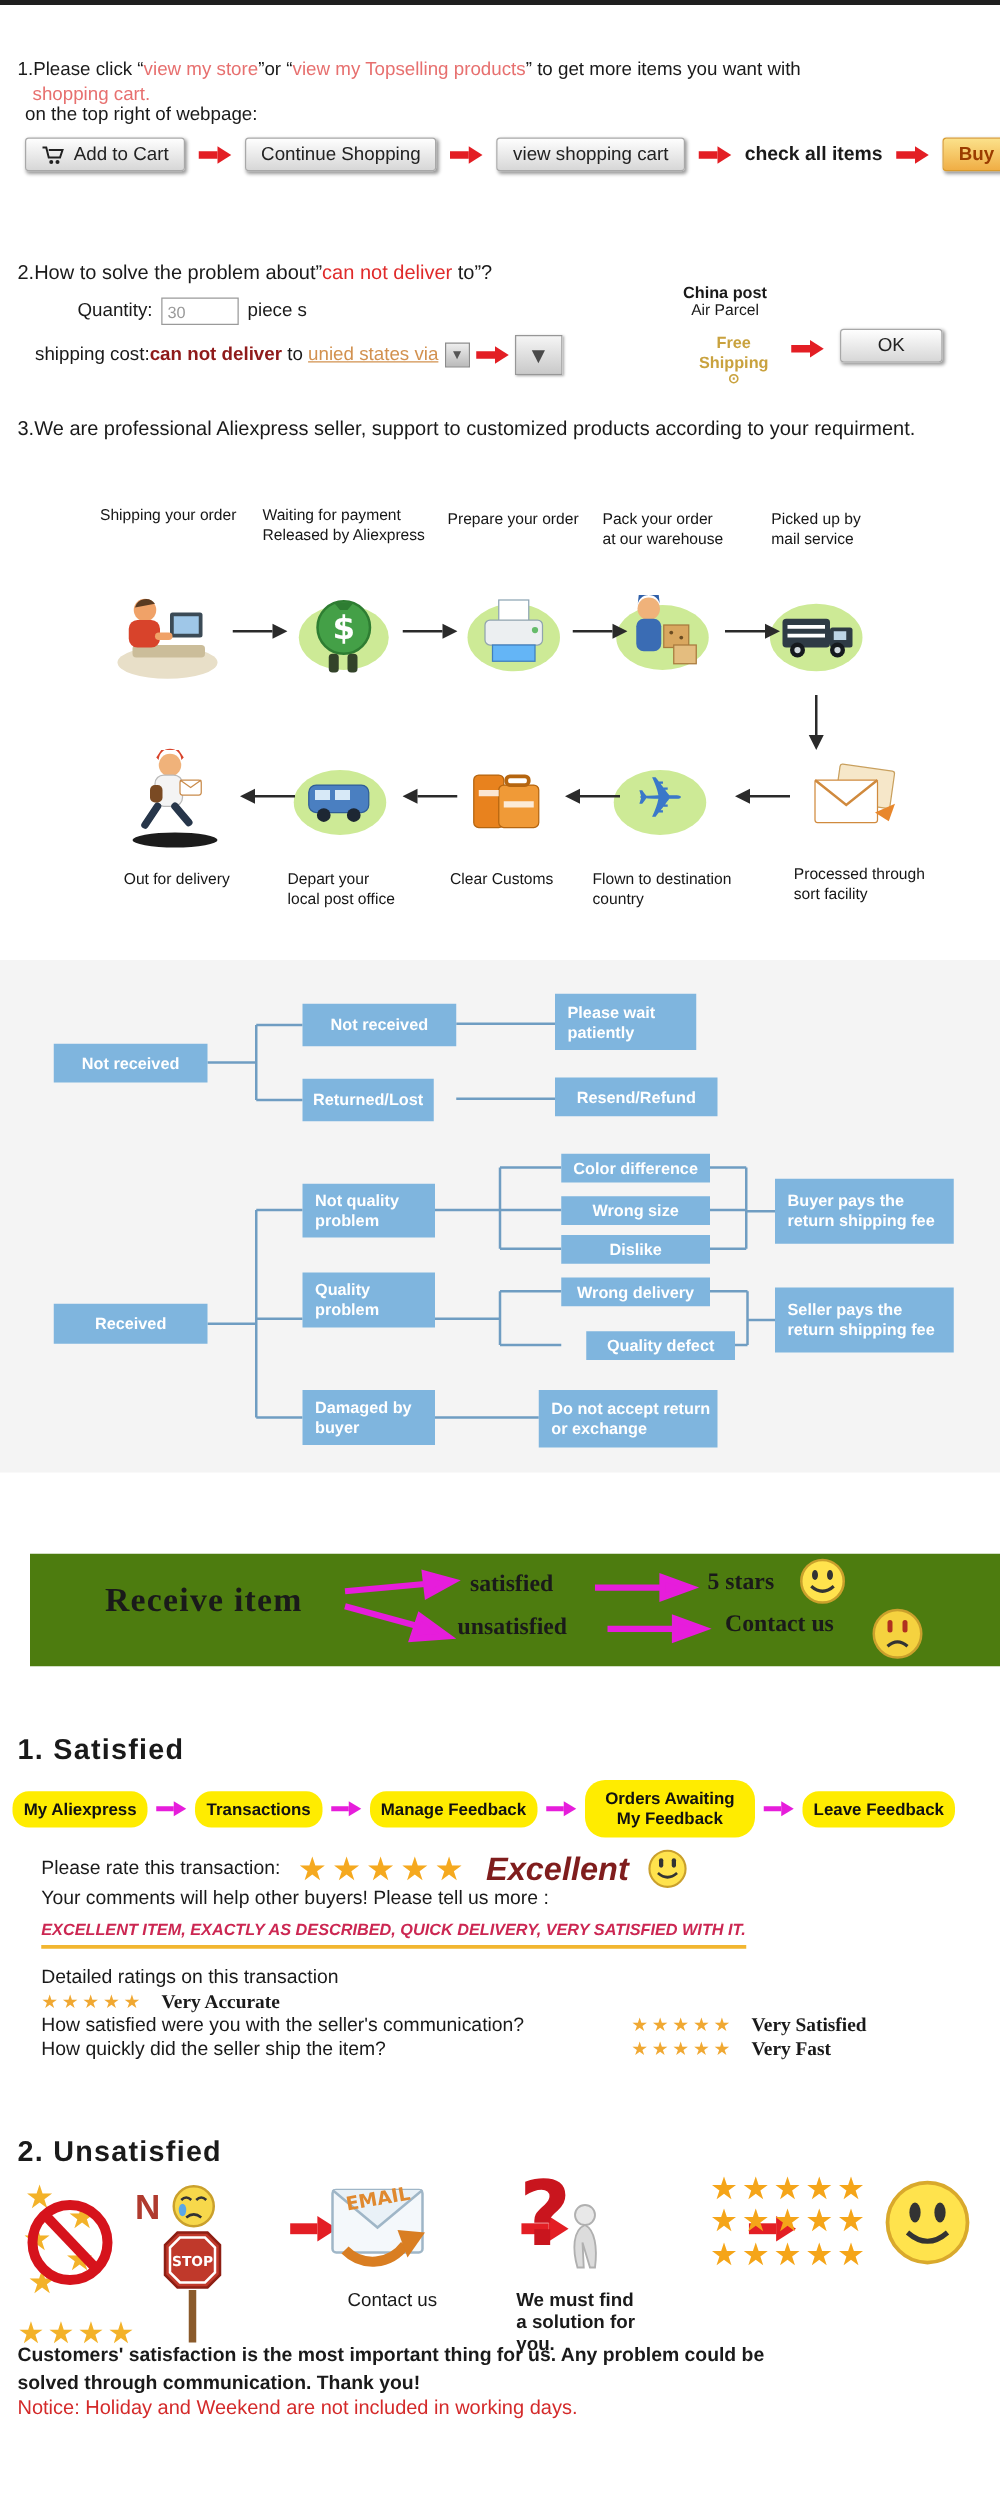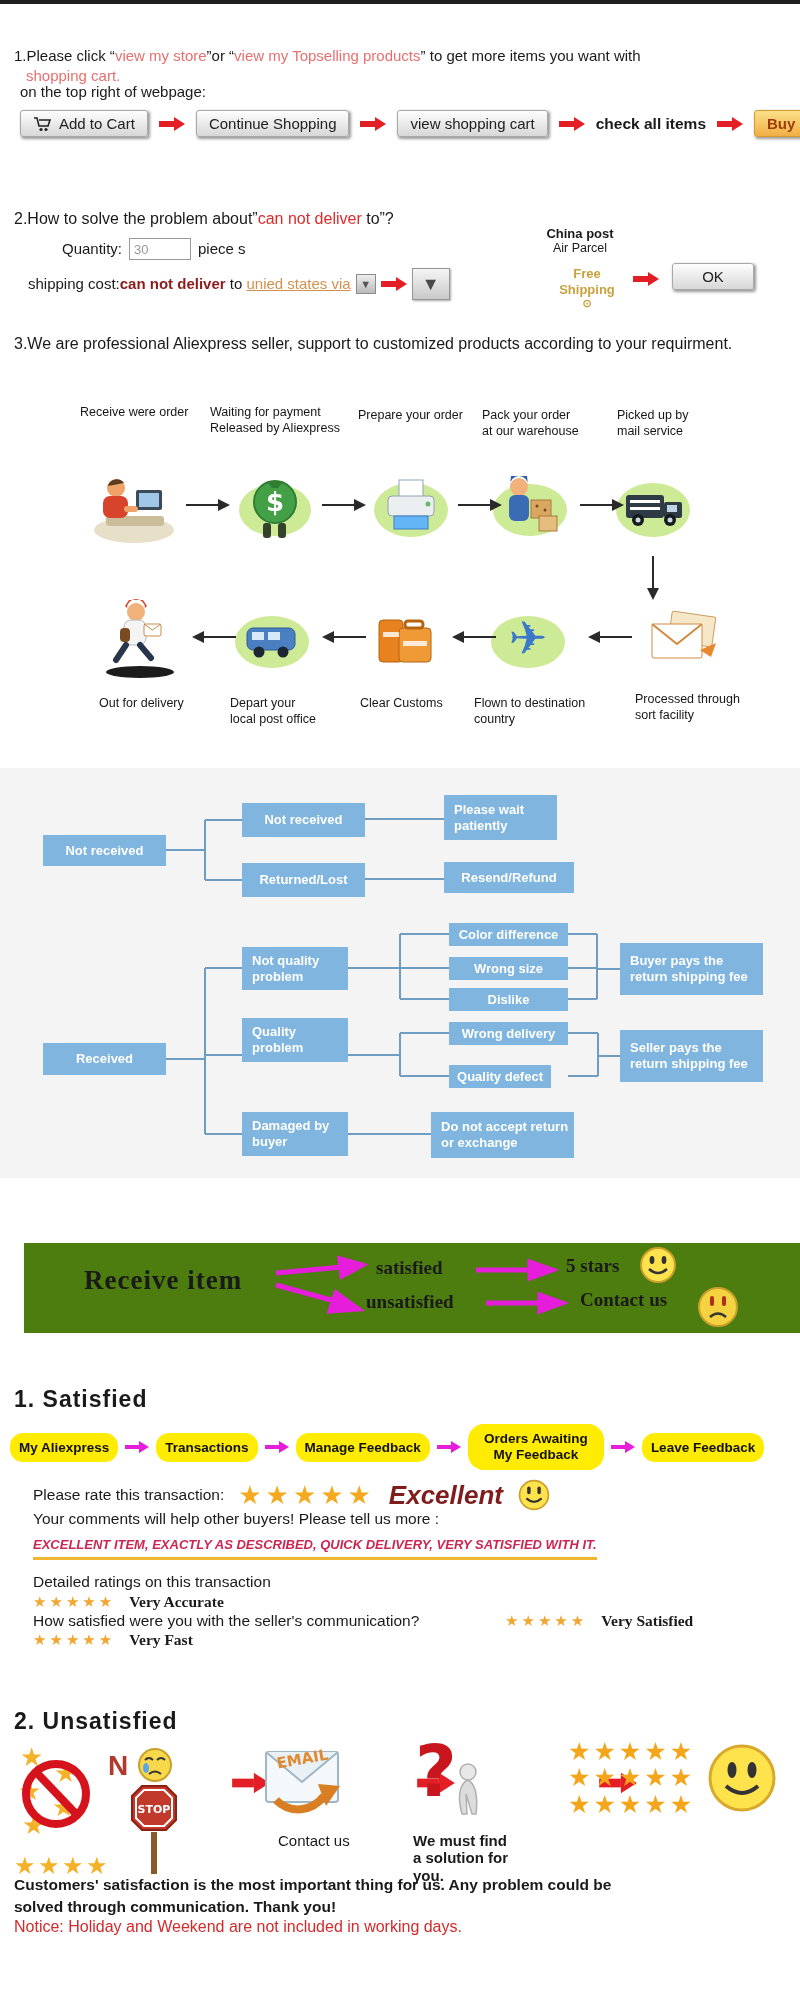--- a/index.html
+++ b/index.html
@@ -144,21 +144,21 @@
   <span class="rarrow abs" style="left:633px;top:272px;"><i></i><b></b></span>
   <span class="gbtn abs" style="left:672px;top:263px;width:56px;justify-content:center;">
       <span>OK</span>
     </span>
 
   
   <div class="abs t16" style="left:14px;top:333px;width:780px;">3.We are professional Aliexpress seller, support to customized products according to your requirment.</div>
 
   
   <div class="abs flabel" style="left:80px;top:405px;width:112px;">
-      <div>Receive were order</div>
+      <div>Shipping your order</div>
       <div></div>
     </div>
   <div class="abs flabel" style="left:210px;top:405px;width:134px;">
       <div>Waiting for payment</div>
       <div>Released by Aliexpress</div>
     </div>
   <div class="abs flabel" style="left:358px;top:408px;width:112px;">
       <div>Prepare your order</div>
       <div></div>
     </div>
@@ -326,33 +326,33 @@
       <path d="M166 82 H205 M205 52 V112 M205 52 H242 M205 112 H242 M365 51 H444 M365 111 H444
                M166 291 H205 M205 200 V366 M205 200 H242 M205 287 H242 M205 366 H242
                M348 200 H400 M400 166 V231 M400 166 H449 M400 200 H449 M400 231 H449
                M568 166 H597 M568 200 H597 M568 231 H597 M597 166 V231 M597 201 H620
                M348 287 H400 M400 265 V308 M400 265 H449 M400 308 H449
                M568 265 H598 M568 308 H598 M598 265 V308 M598 288 H620
                M348 366 H431" fill="none" stroke="#6f9dc2" stroke-width="2"></path>
     </svg>
     <div class="fbox" style="left:43px;top:67px;width:123px;height:31px;">Not received</div>
     <div class="fbox" style="left:242px;top:35px;width:123px;height:34px;">Not received</div>
-    <div class="fbox" style="left:242px;top:95px;width:123px;height:34px;">Returned/Lost</div>
+    <div class="fbox" style="left:242px;top:95px;width:105px;height:34px;">Returned/Lost</div>
     <div class="fbox left" style="left:444px;top:27px;width:113px;height:45px;">Please wait patiently</div>
     <div class="fbox" style="left:444px;top:94px;width:130px;height:31px;">Resend/Refund</div>
 
     <div class="fbox" style="left:449px;top:155px;width:119px;height:23px;">Color difference</div>
     <div class="fbox left" style="left:242px;top:179px;width:106px;height:43px;">Not quality problem</div>
     <div class="fbox" style="left:449px;top:189px;width:119px;height:23px;">Wrong size</div>
     <div class="fbox" style="left:449px;top:220px;width:119px;height:23px;">Dislike</div>
     <div class="fbox left" style="left:620px;top:175px;width:143px;height:52px;">Buyer pays the return shipping fee</div>
     <div class="fbox" style="left:449px;top:254px;width:119px;height:23px;">Wrong delivery</div>
     <div class="fbox left" style="left:242px;top:250px;width:106px;height:44px;">Quality problem</div>
     <div class="fbox" style="left:43px;top:275px;width:123px;height:32px;">Received</div>
-    <div class="fbox" style="left:449px;top:297px;width:102px;height:23px;">Quality defect</div>
+    <div class="fbox" style="left:469px;top:297px;width:119px;height:23px;">Quality defect</div>
     <div class="fbox left" style="left:620px;top:262px;width:143px;height:52px;">Seller pays the return shipping fee</div>
     <div class="fbox left" style="left:242px;top:344px;width:106px;height:44px;">Damaged by buyer</div>
     <div class="fbox left" style="left:431px;top:344px;width:143px;height:46px;">Do not accept return or exchange</div>
   </div>
 
   
   <div class="pink">
     <svg class="abs" style="left:0;top:0;" width="800" height="90">
       <g stroke="#e61ddb" stroke-width="5" fill="#e61ddb">
         <line x1="252" y1="30" x2="318" y2="24"></line>
@@ -430,20 +430,21 @@
     <div class="qrow">
       <span class="stars-sm">★★★★★</span>
       <span class="a">Very Accurate</span>
     </div>
     <div class="qrow">
       <span class="q">How satisfied were you with the seller's communication?</span>
       <span class="stars-sm">★★★★★</span>
       <span class="a">Very Satisfied</span>
     </div>
     <div class="qrow">
+      <span class="q">How quickly did the seller ship the item?</span>
       <span class="stars-sm">★★★★★</span>
       <span class="a">Very Fast</span>
     </div>
   </div>
 
   
   <div class="abs h-big" style="left:14px;top:1708px;">2. Unsatisfied</div>
 
   <svg class="abs" style="left:12px;top:1736px;" width="104" height="148" viewBox="0 0 104 148">
     <g font-family="DejaVu Sans" font-size="26" fill="#f3b229">

